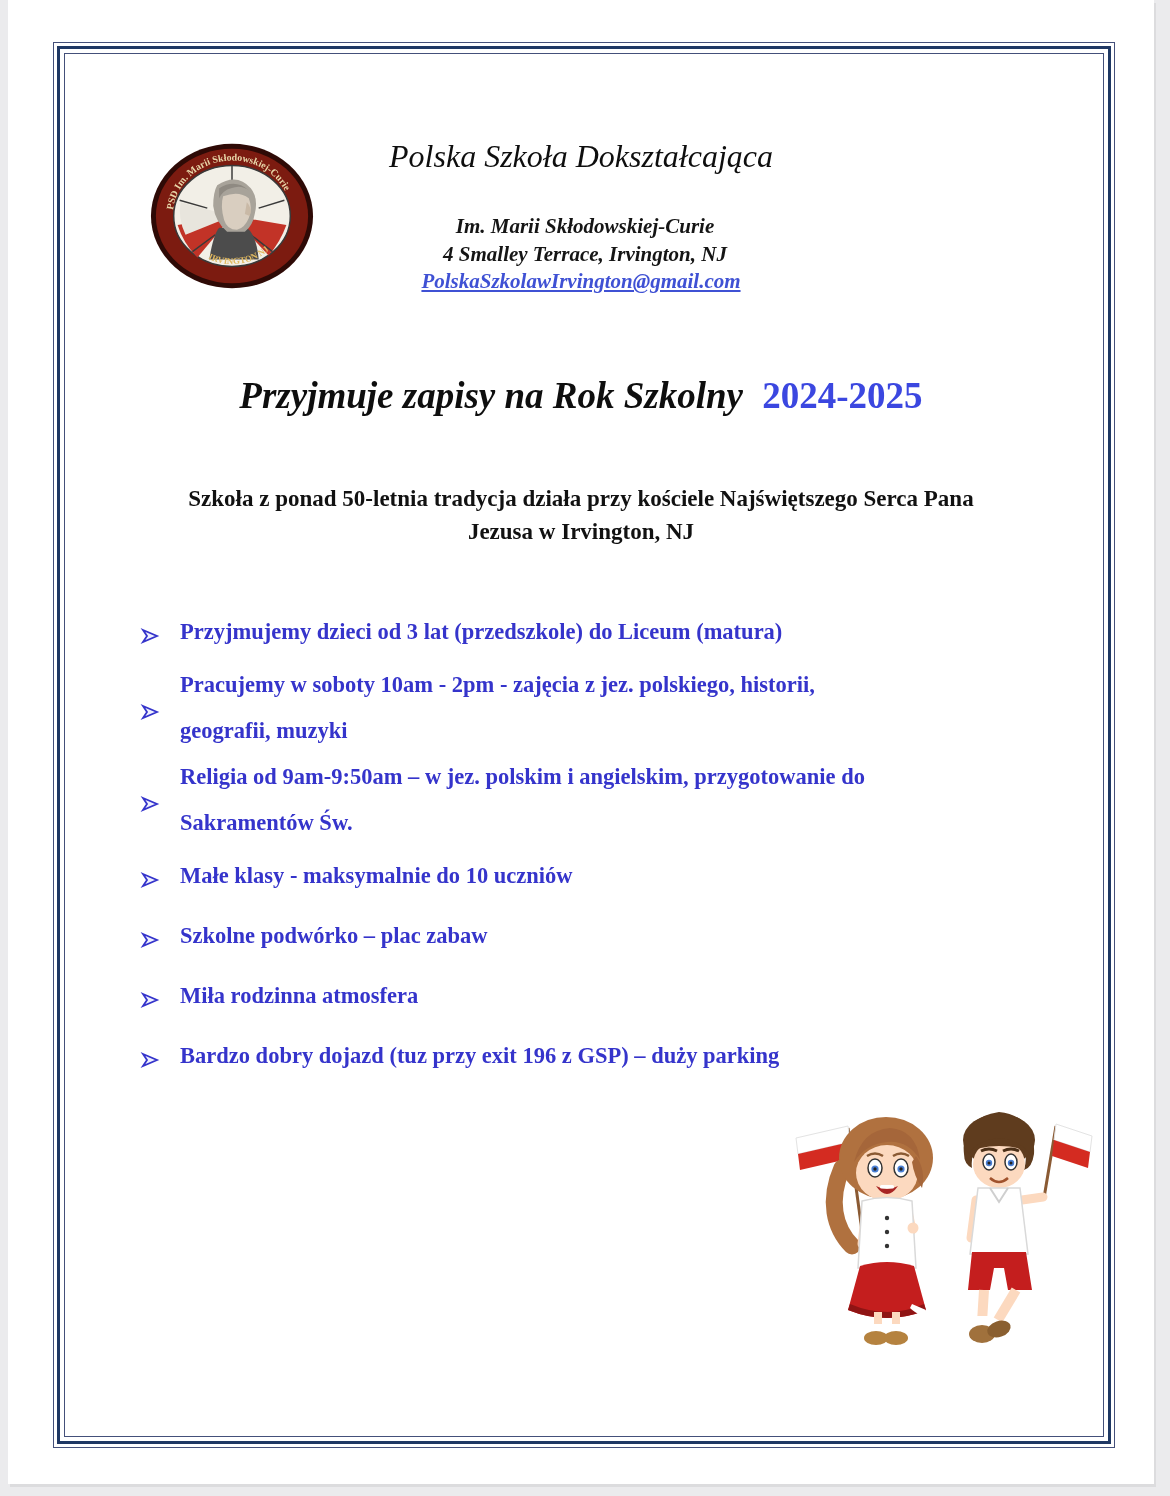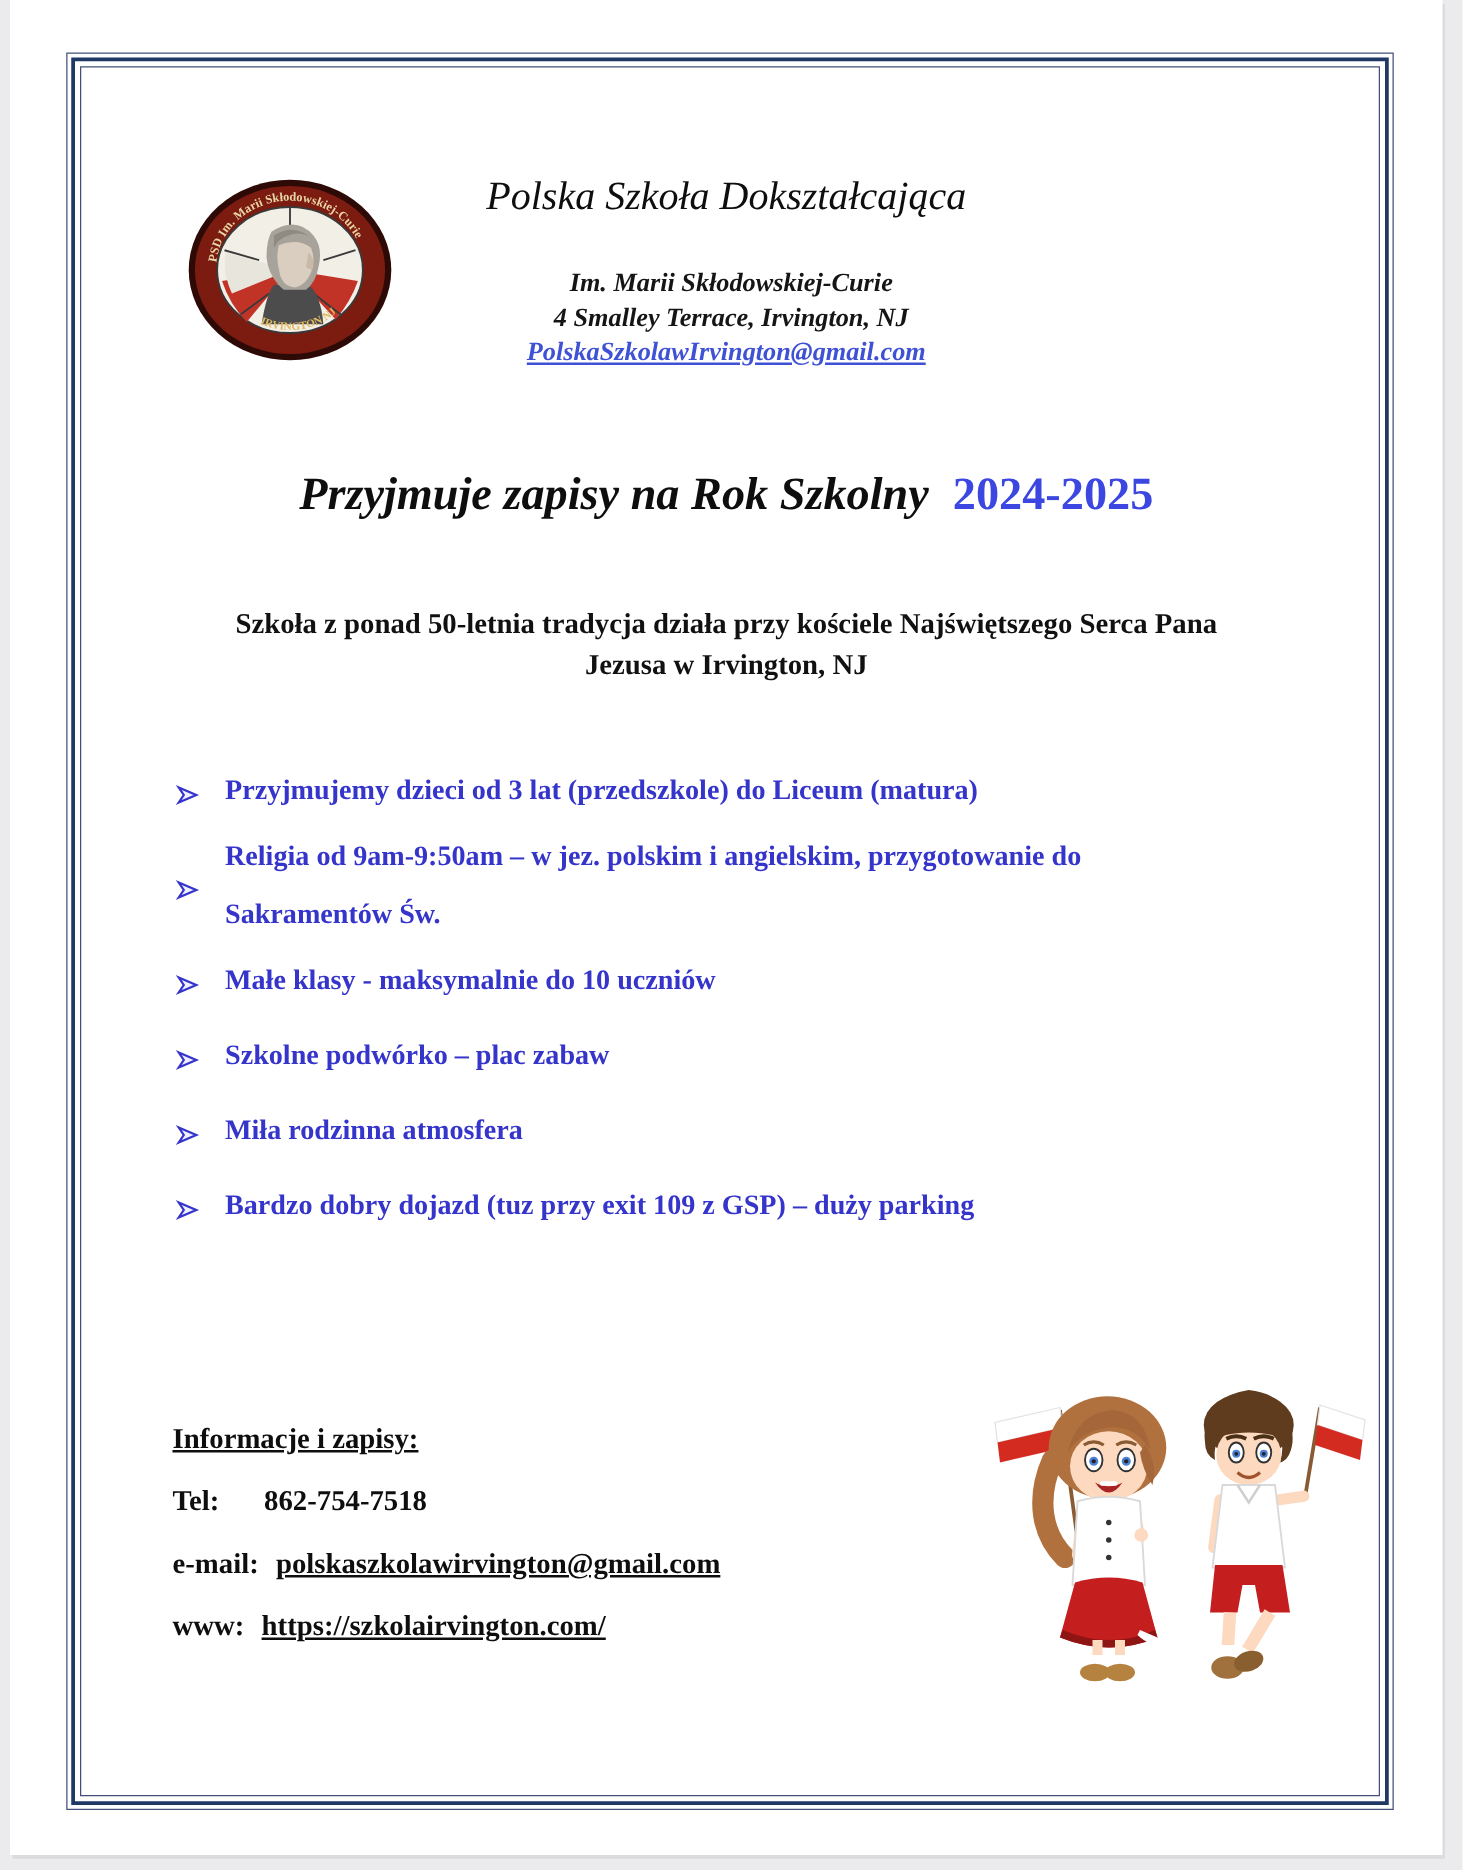--- a/index.html
+++ b/index.html
@@ -132,20 +132,29 @@
   <ul class="bullets" id="bullets">
     <li>
       <span class="marker">
         <svg width="20" height="20" viewBox="0 0 20 20">
           <polygon points="3,4 17,10 3,16 7,10" fill="#eef0ff" stroke="#3534cb" stroke-width="1.8"></polygon>
         </svg>
       </span>
       <span class="btxt">Przyjmujemy dzieci od 3 lat (przedszkole) do Liceum (matura)</span>
     </li>
 
+    <li>
+      <span class="marker">
+        <svg width="20" height="20" viewBox="0 0 20 20">
+          <polygon points="3,4 17,10 3,16 7,10" fill="#eef0ff" stroke="#3534cb" stroke-width="1.8"></polygon>
+        </svg>
+      </span>
+      <span class="btxt">Pracujemy w soboty 10am - 2pm - zajęcia z jez. polskiego, historii,
+geografii, muzyki</span>
+    </li>
 
     <li>
       <span class="marker">
         <svg width="20" height="20" viewBox="0 0 20 20">
           <polygon points="3,4 17,10 3,16 7,10" fill="#eef0ff" stroke="#3534cb" stroke-width="1.8"></polygon>
         </svg>
       </span>
       <span class="btxt">Religia od 9am-9:50am – w jez. polskim i angielskim, przygotowanie do
 Sakramentów Św.</span>
     </li>
@@ -176,41 +185,24 @@
       </span>
       <span class="btxt">Miła rodzinna atmosfera</span>
     </li>
 
     <li>
       <span class="marker">
         <svg width="20" height="20" viewBox="0 0 20 20">
           <polygon points="3,4 17,10 3,16 7,10" fill="#eef0ff" stroke="#3534cb" stroke-width="1.8"></polygon>
         </svg>
       </span>
-      <span class="btxt">Bardzo dobry dojazd (tuz przy exit 109 z GSP) – duży parking</span>
+      <span class="btxt">Bardzo dobry dojazd (tuz przy exit 196 z GSP) – duży parking</span>
     </li>
   </ul>
 
-  <div class="contact">
-    <div>
-      <span class="u">Informacje i zapisy:</span>
-    </div>
-    <div>
-      <span>Tel:</span>
-      <span class="tel-val">862-754-7518</span>
-    </div>
-    <div>
-      <span>e-mail:</span>
-      <a class="black-link">polskaszkolawirvington@gmail.com</a>
-    </div>
-    <div>
-      <span>www:</span>
-      <a class="black-link">https://szkolairvington.com/</a>
-    </div>
-  </div>
 
   <div class="kids">
     <svg viewBox="0 0 302 254" width="302" height="254">
 
       <line x1="72" y1="150" x2="56" y2="32" stroke="#8a5a33" stroke-width="3"></line>
       <polygon points="56,30 4,42 6,58 58,46" fill="#ffffff" stroke="#e3e3e3" stroke-width="1"></polygon>
       <polygon points="6,58 58,46 60,62 8,74" fill="#d42b21"></polygon>
 
       <path d="M50,72 C36,104 42,132 60,150" stroke="#b0713f" stroke-width="17" fill="none" stroke-linecap="round"></path>
 

